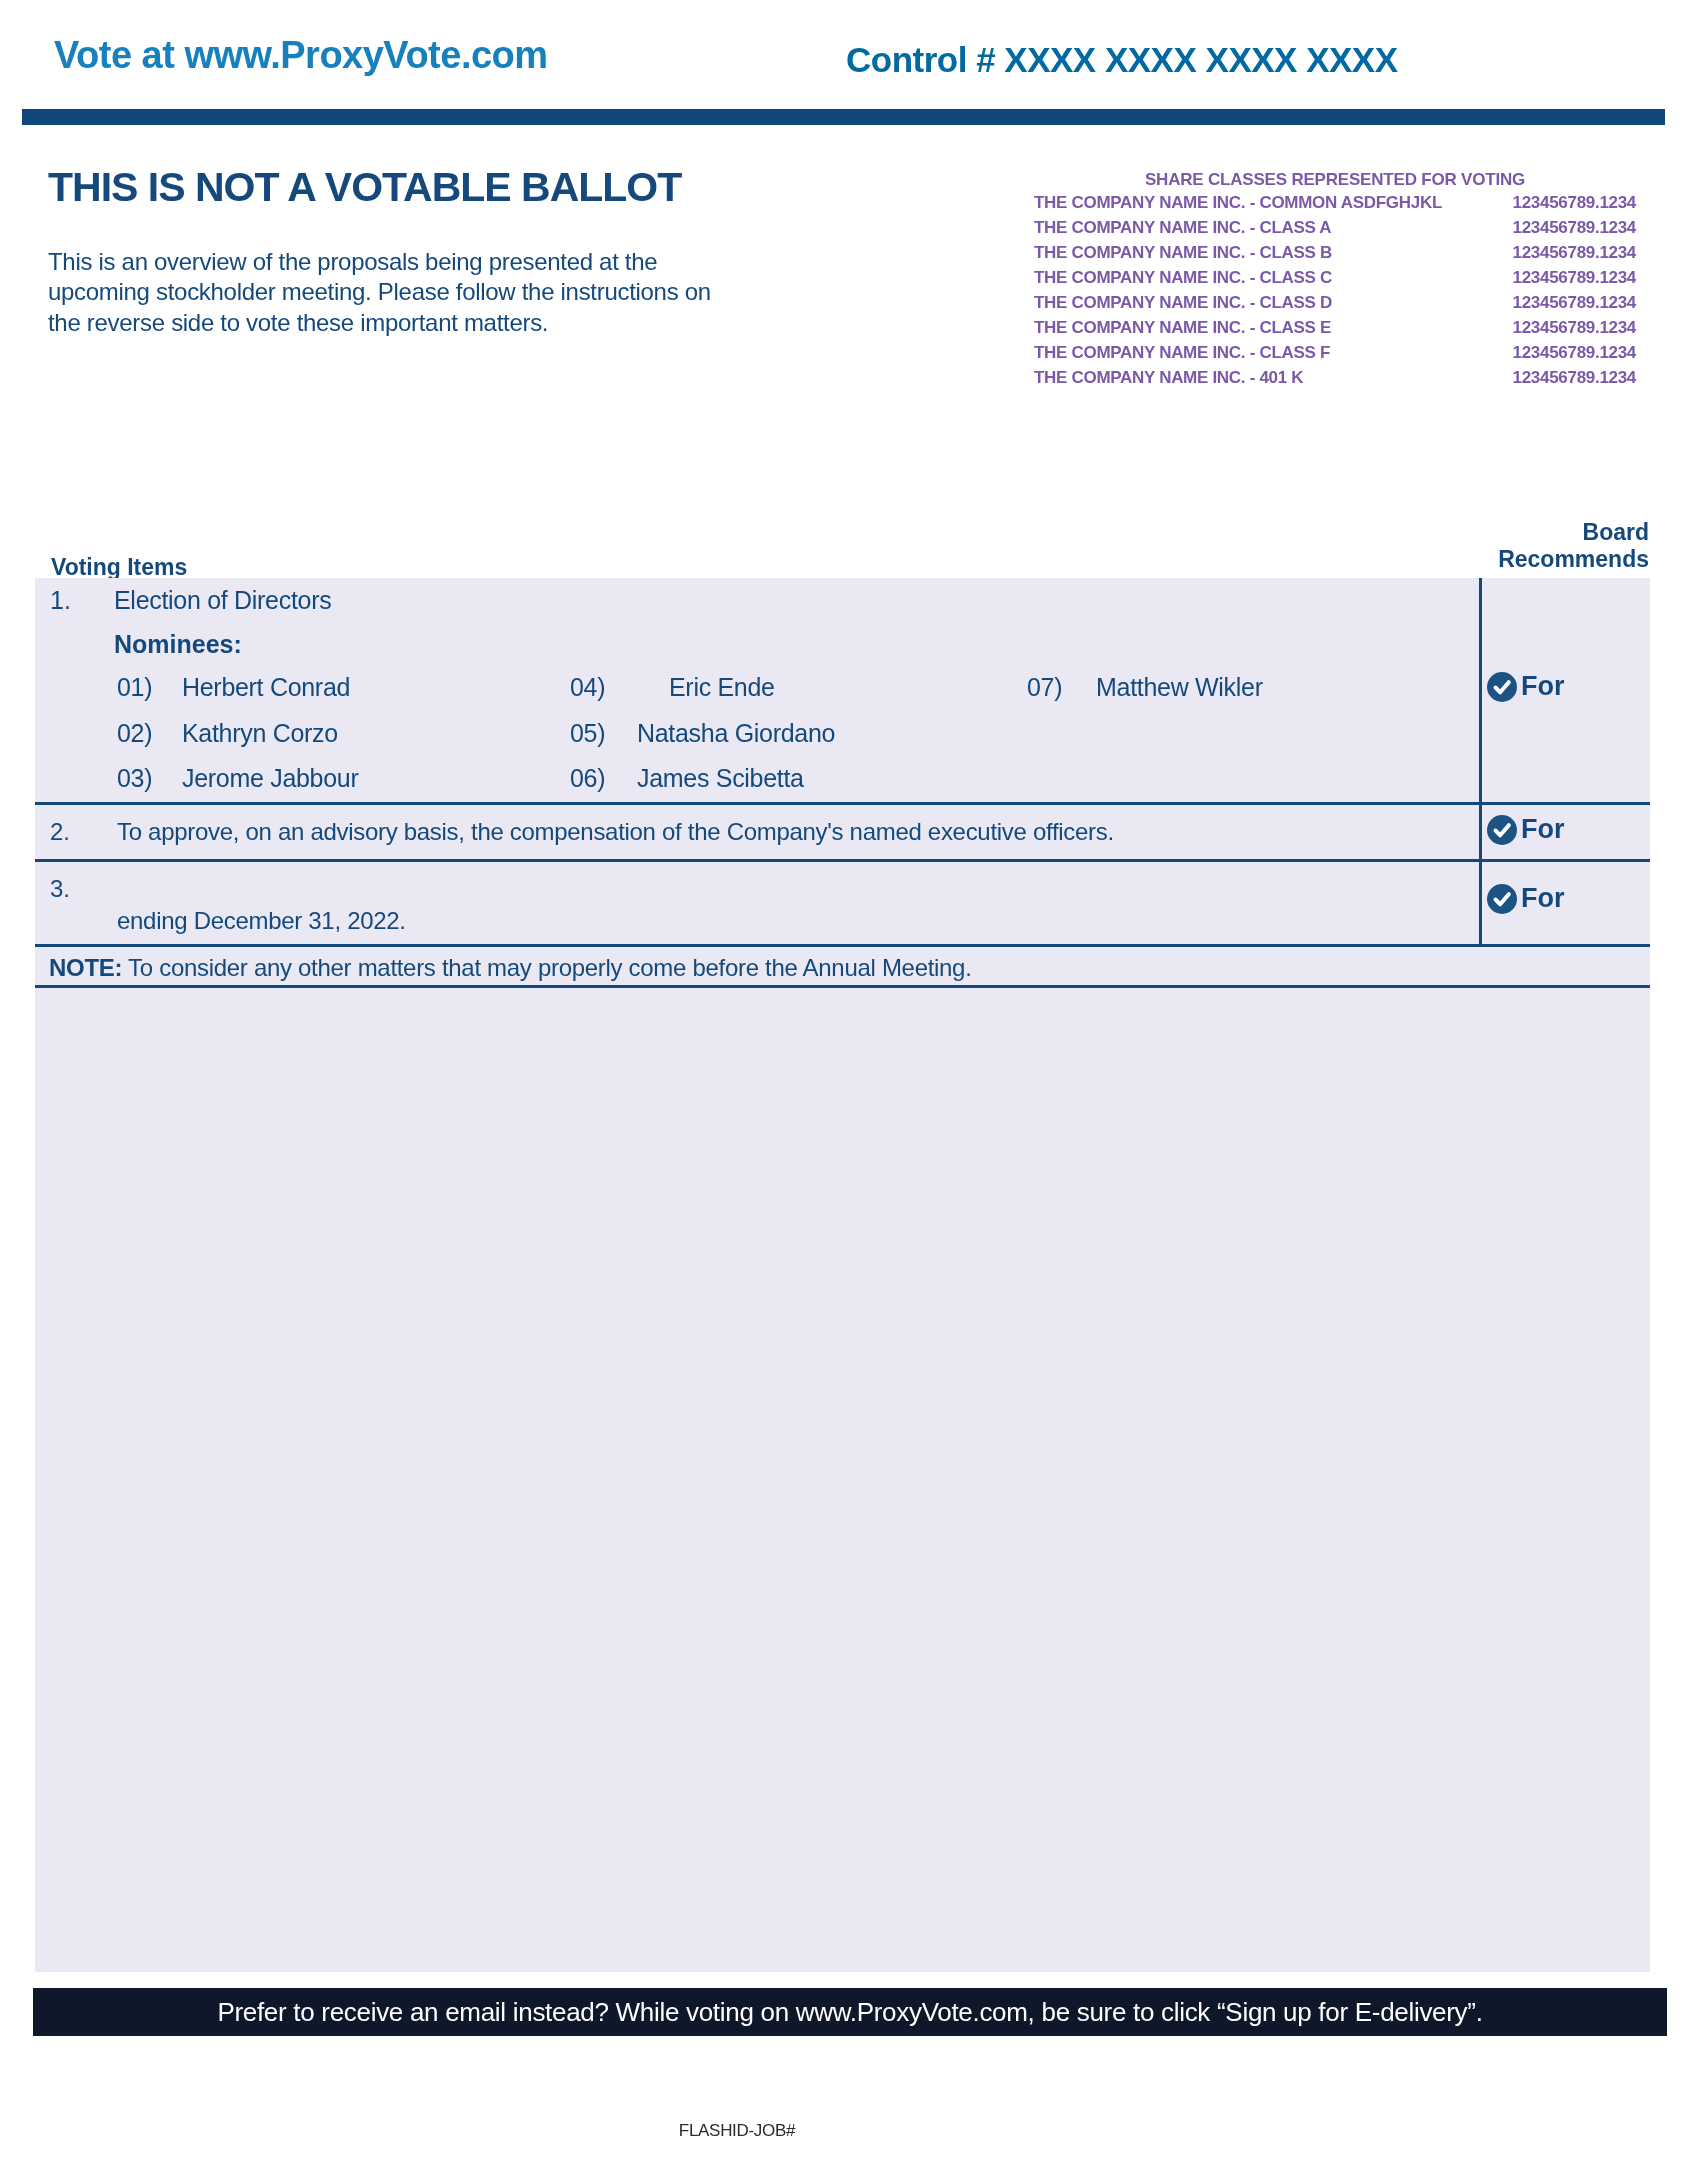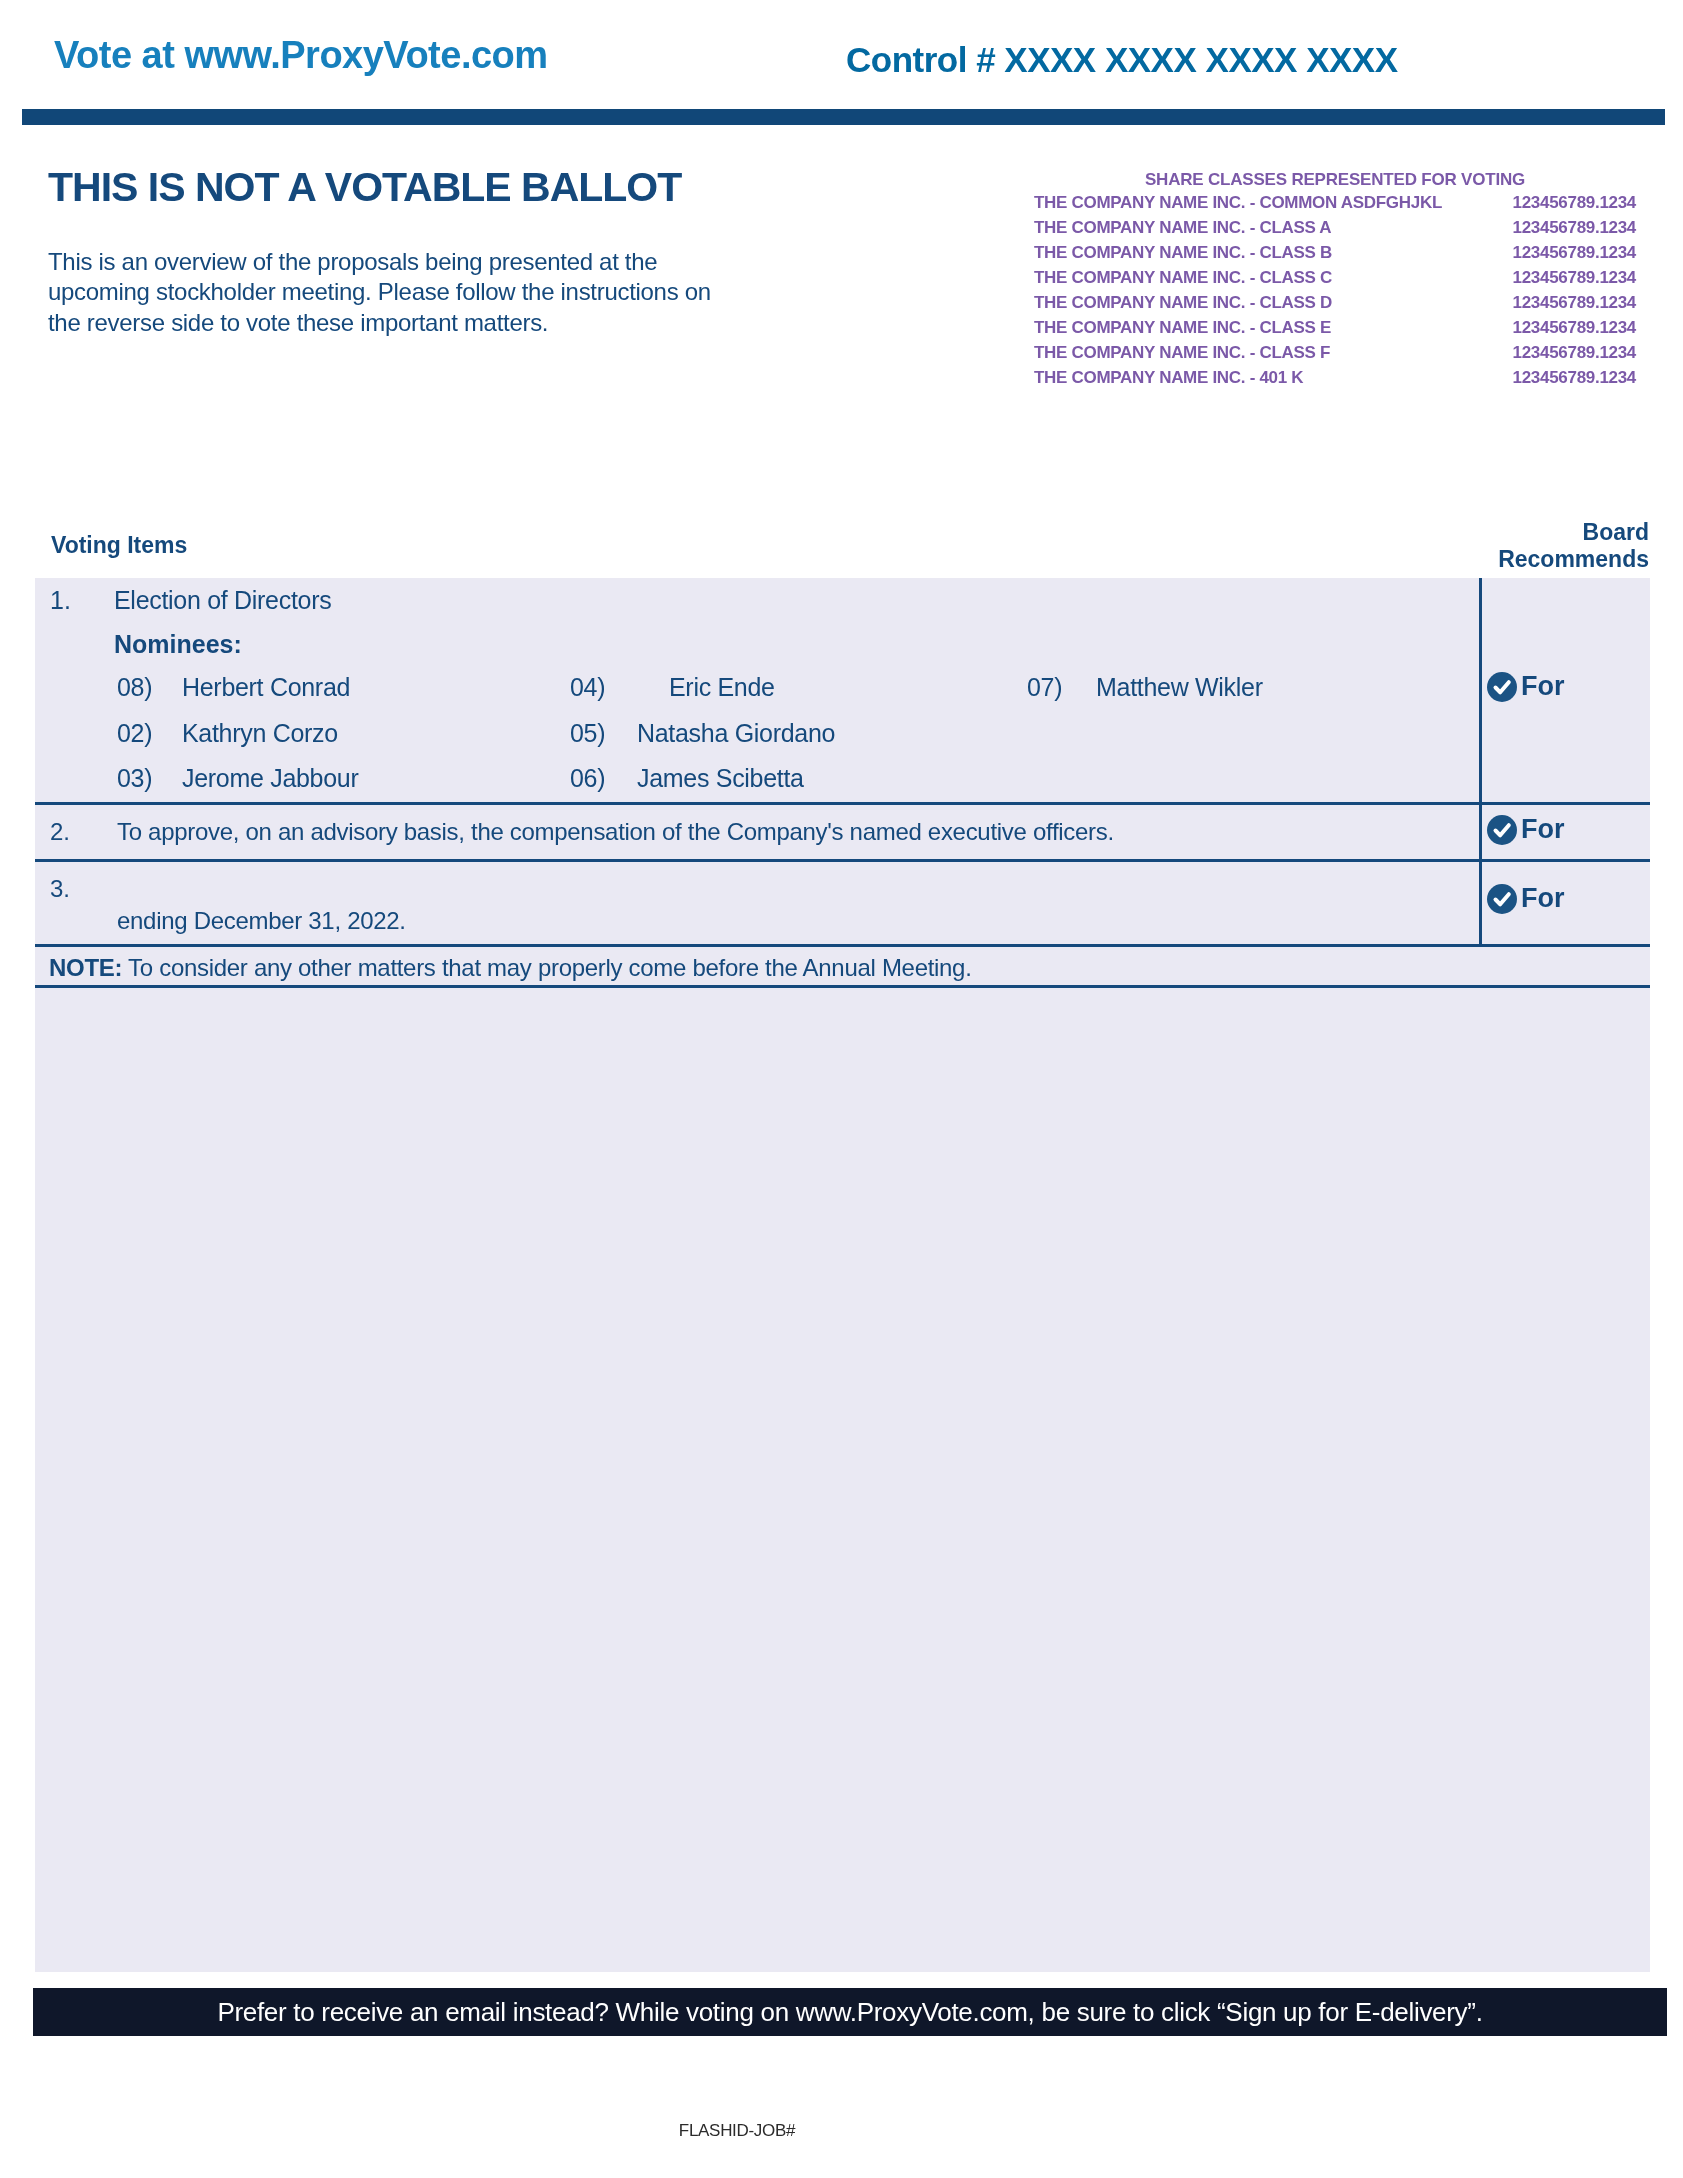--- a/index.html
+++ b/index.html
@@ -15,21 +15,21 @@
   .top-rule{left:22px;top:109px;width:1643px;height:16px;background:#114778;}
   
   .page-title{left:48px;top:164px;font-size:41px;font-weight:800;color:#15497C;letter-spacing:-1px;}
   .intro-line{left:48px;font-size:24px;color:#15497C;letter-spacing:-0.3px;}
   
   .sc-panel{left:1034px;top:170px;width:602px;}
   .sc-heading{text-align:center;font-size:17px;font-weight:bold;color:#7B59A8;letter-spacing:-0.2px;}
   .sc-row{display:flex;justify-content:space-between;align-items:flex-start;font-size:17px;font-weight:bold;color:#7B59A8;line-height:25px;letter-spacing:-0.3px;}
   .sc-shares{min-width:139px;text-align:right;}
   
-  .voting-items-label{left:51px;top:532px;font-size:23px;font-weight:bold;}
+  .voting-items-label{left:51px;top:554px;font-size:23px;font-weight:bold;}
   .board-line1{right:34px;top:519px;font-size:23px;font-weight:bold;text-align:right;}
   .board-line2{right:34px;top:546px;font-size:23px;font-weight:bold;}
   
   .table-bg{left:35px;top:578px;width:1615px;height:1394px;background:#EAE9F3;}
   .vline{left:1479px;top:578px;width:3px;height:366px;background:#15497C;}
   .hline{left:35px;width:1615px;height:3px;background:#15497C;}
   .item-num{font-size:25px;color:#15497C;}
   .item-text{font-size:24px;color:#15497C;letter-spacing:-0.3px;}
   .nominees-label{left:114px;top:630px;font-size:25px;font-weight:bold;}
   .nom{display:flex;font-size:25px;color:#15497C;letter-spacing:-0.3px;}
@@ -103,21 +103,21 @@
   <div class="abs hline" style="top:802px;"></div>
   <div class="abs hline" style="top:859px;"></div>
   <div class="abs hline" style="top:944px;"></div>
   <div class="abs hline" style="top:985px;"></div>
 
   <div class="abs item-num" style="left:50px;top:586px;">1.</div>
   <div class="abs item-text nowrap" style="left:114px;top:586px;font-size:25px;">Election of Directors</div>
   <div class="abs nominees-label nowrap">Nominees:</div>
 
   <div class="abs nom" style="left:117px;top:673px;">
-    <span class="num">08)</span>
+    <span class="num">01)</span>
     <span>Herbert Conrad</span>
   </div>
   <div class="abs nom" style="left:117px;top:719px;">
     <span class="num">02)</span>
     <span>Kathryn Corzo</span>
   </div>
   <div class="abs nom" style="left:117px;top:764px;">
     <span class="num">03)</span>
     <span>Jerome Jabbour</span>
   </div>

